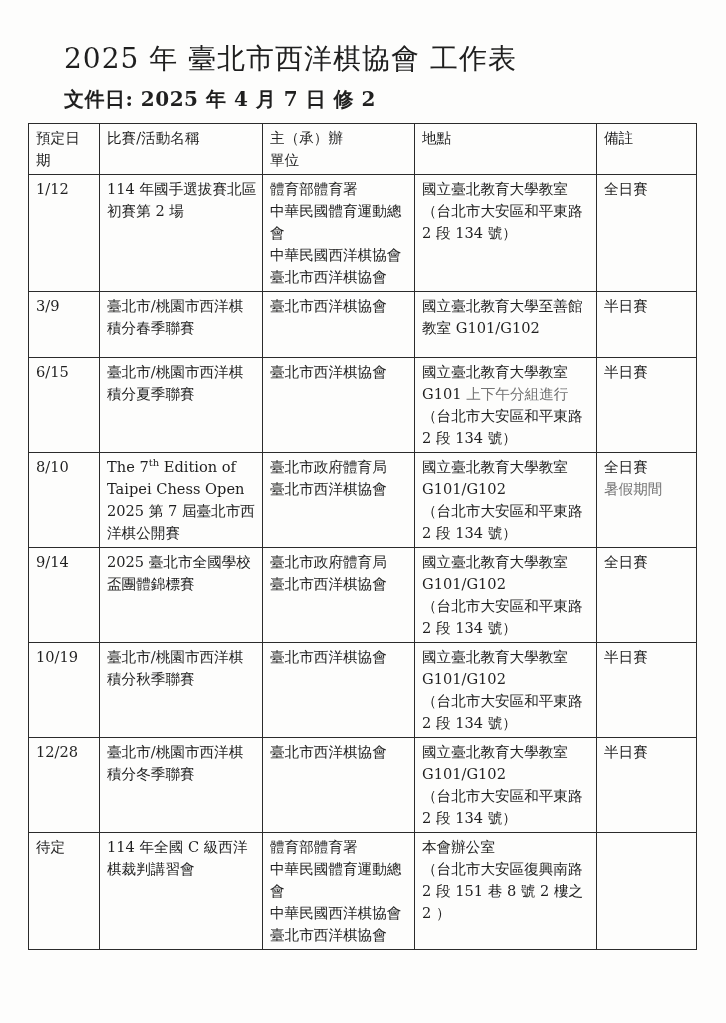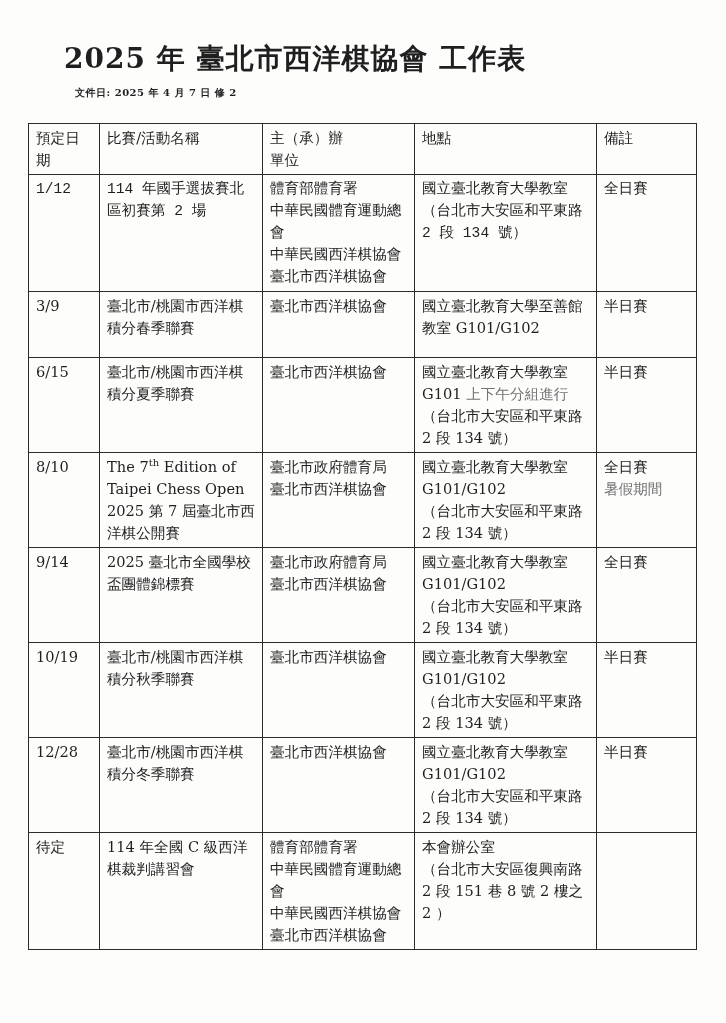--- a/index.html
+++ b/index.html
@@ -7,47 +7,46 @@
     width:726px;height:1023px;
     background:#fdfdfc;
     font-family:"DejaVu Serif","Liberation Serif",serif;
     color:#1f1f1f;
     position:relative;
     -webkit-font-smoothing:antialiased;
   }
   .page{position:absolute;inset:0;overflow:hidden;}
   .doc-title{
     position:absolute;left:64px;top:40px;
-    font-size:28px;font-weight:bold;letter-spacing:1px;
+    font-size:28px;font-weight:normal;letter-spacing:1px;
     white-space:nowrap;
   }
   .doc-date{
     position:absolute;left:64px;top:86px;
-    font-size:10px;font-weight:600;letter-spacing:0.5px;
+    font-size:20px;font-weight:600;letter-spacing:0.5px;
     white-space:nowrap;
-    margin-left:11px;
   }
   table.schedule{
     position:absolute;left:28px;top:123px;
     width:668px;
     border-collapse:collapse;
     table-layout:fixed;
   }
   .schedule th,.schedule td{
     border:1.6px solid #2b2b2b;
     vertical-align:top;
     text-align:left;
     padding:3px 5px 3px 7px;
     font-size:14.6px;
     font-weight:normal;
     line-height:22px;
     overflow:hidden;
   }
   .schedule thead tr{height:49px;padding-left:12px;}
-  .schedule tbody tr:nth-child(1){height:113px;font-family:Liberation Mono, monospace;}
+  .schedule tbody tr:nth-child(1){height:113px;}
   .schedule tbody tr:nth-child(2){height:66px;}
   .schedule tbody tr:nth-child(3){height:87px;}
   .schedule tbody tr:nth-child(4){height:95px;}
   .schedule tbody tr:nth-child(5){height:86px;padding-left:36px;}
   .schedule tbody tr:nth-child(6){height:91px;}
   .schedule tbody tr:nth-child(7){height:90px;margin-left:27px;}
   .schedule tbody tr:nth-child(8){height:115px;padding-left:25px;}
   .line{min-height:22px;}
   .red{color:#737373;}
   .sup{vertical-align:super;font-size:10px;line-height:0;}

